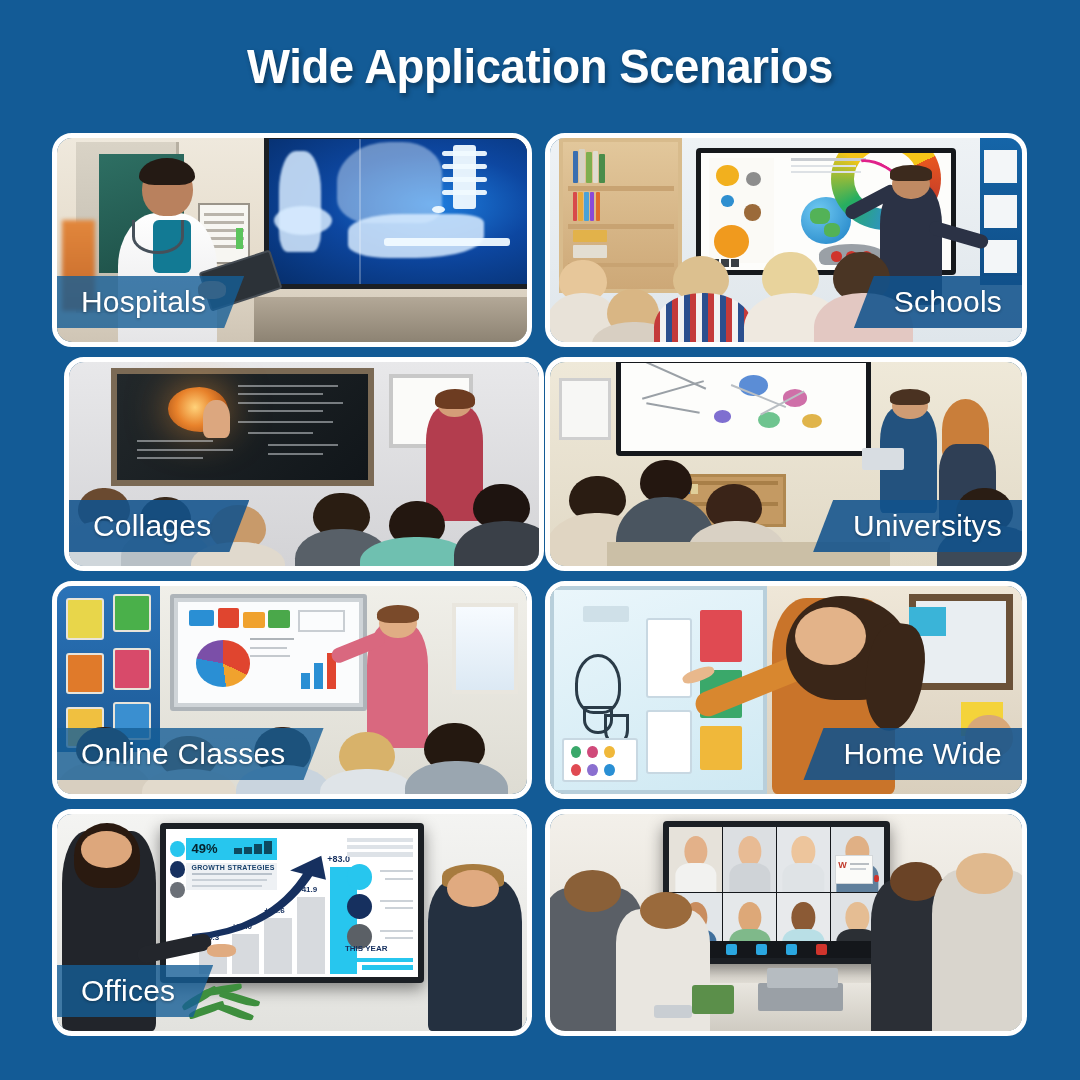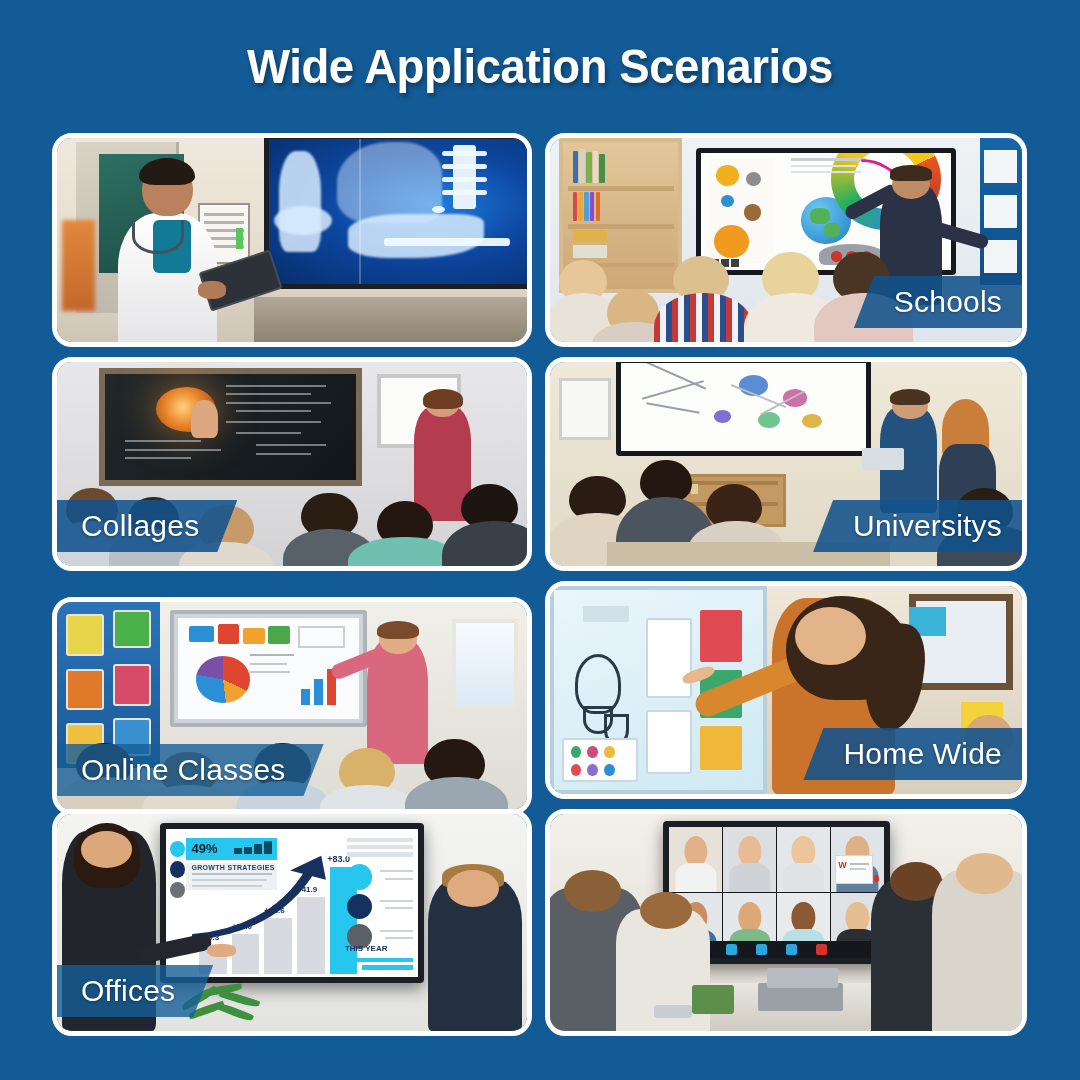--- a/index.html
+++ b/index.html
@@ -276,20 +276,21 @@
         </div>
 
         <div class="coat"></div>
         <div class="scrub"></div>
         <div class="steth"></div>
         <div class="hd"></div>
         <div class="hair"></div>
         <div class="tablet"></div>
         <div class="hand"></div>
       </div>
+      <div class="tag left">Hospitals</div>
     </div>
 
     <div class="card" id="c2" style="left:493px;top:0;width:482px;height:214px;">
       <div class="scene">
         <div class="wall"></div>
         <div class="pinboard"></div>
         <div class="note" style="right:1%;top:6%;width:7%;height:16%;"></div>
         <div class="note" style="right:1%;top:28%;width:7%;height:16%;"></div>
         <div class="note" style="right:1%;top:50%;width:7%;height:16%;"></div>
         <div class="shelf">
@@ -355,21 +356,21 @@
         <div class="body" style="left:22%;top:76%;width:21%;height:28%;
              background:repeating-linear-gradient(90deg,#c43a3a 0 6px,#f2f2f2 6px 12px,#2b4f8e 12px 18px);"></div>
         <div class="head" style="left:45%;top:56%;width:12%;height:24%;background:#e8d39c;"></div>
         <div class="body" style="left:41%;top:76%;width:21%;height:28%;background:#efe9e0;"></div>
         <div class="head" style="left:60%;top:56%;width:12%;height:24%;background:#4a3524;"></div>
         <div class="body" style="left:56%;top:76%;width:21%;height:28%;background:#e3c8c2;"></div>
       </div>
       <div class="tag right dark">Schools</div>
     </div>
 
-    <div class="card" id="c3" style="left:0;top:224px;width:480px;height:214px;">
+    <div class="card" id="c3" style="left:12px;top:224px;width:480px;height:214px;">
       <div class="scene">
         <div class="wall"></div>
         <div class="chalk">
           <div class="brain"></div>
           <div class="scribble" style="left:48%;top:10%;width:40%;height:2px;"></div>
           <div class="scribble" style="left:48%;top:18%;width:34%;height:2px;"></div>
           <div class="scribble" style="left:48%;top:26%;width:42%;height:2px;"></div>
           <div class="scribble" style="left:52%;top:34%;width:30%;height:2px;"></div>
           <div class="scribble" style="left:48%;top:44%;width:38%;height:2px;"></div>
           <div class="scribble" style="left:52%;top:54%;width:26%;height:2px;"></div>
@@ -440,21 +441,21 @@
         <div class="body" style="left:14%;top:66%;width:21%;height:36%;background:#4a5560;"></div>
         <div class="head" style="left:33%;top:60%;width:12%;height:22%;background:#3a2418;"></div>
         <div class="body" style="left:29%;top:78%;width:21%;height:26%;background:#d9d1c4;"></div>
         <div class="head" style="left:86%;top:62%;width:12%;height:22%;background:#2a1d14;"></div>
         <div class="body" style="left:82%;top:80%;width:22%;height:24%;background:#3d4a58;"></div>
         <div style="position:absolute;left:12%;bottom:0;width:60%;height:12%;background:#cbbfa6;"></div>
       </div>
       <div class="tag right dark">Universitys</div>
     </div>
 
-    <div class="card" id="c5" style="left:0;top:448px;width:480px;height:218px;margin-top:16px;">
+    <div class="card" id="c5" style="left:0;top:448px;width:480px;height:218px;">
       <div class="scene">
         <div class="wall"></div>
         <div class="bluewall"></div>
         <div class="art" style="left:2%;top:6%;width:8%;height:20%;background:#e8d64a;"></div>
         <div class="art" style="left:12%;top:4%;width:8%;height:18%;background:#4ab04a;"></div>
         <div class="art" style="left:2%;top:32%;width:8%;height:20%;background:#e07a2a;"></div>
         <div class="art" style="left:12%;top:30%;width:8%;height:20%;background:#d84a6a;"></div>
         <div class="art" style="left:2%;top:58%;width:8%;height:20%;background:#f0c040;"></div>
         <div class="art" style="left:12%;top:56%;width:8%;height:18%;background:#3a8fd0;"></div>
         <div class="board">

